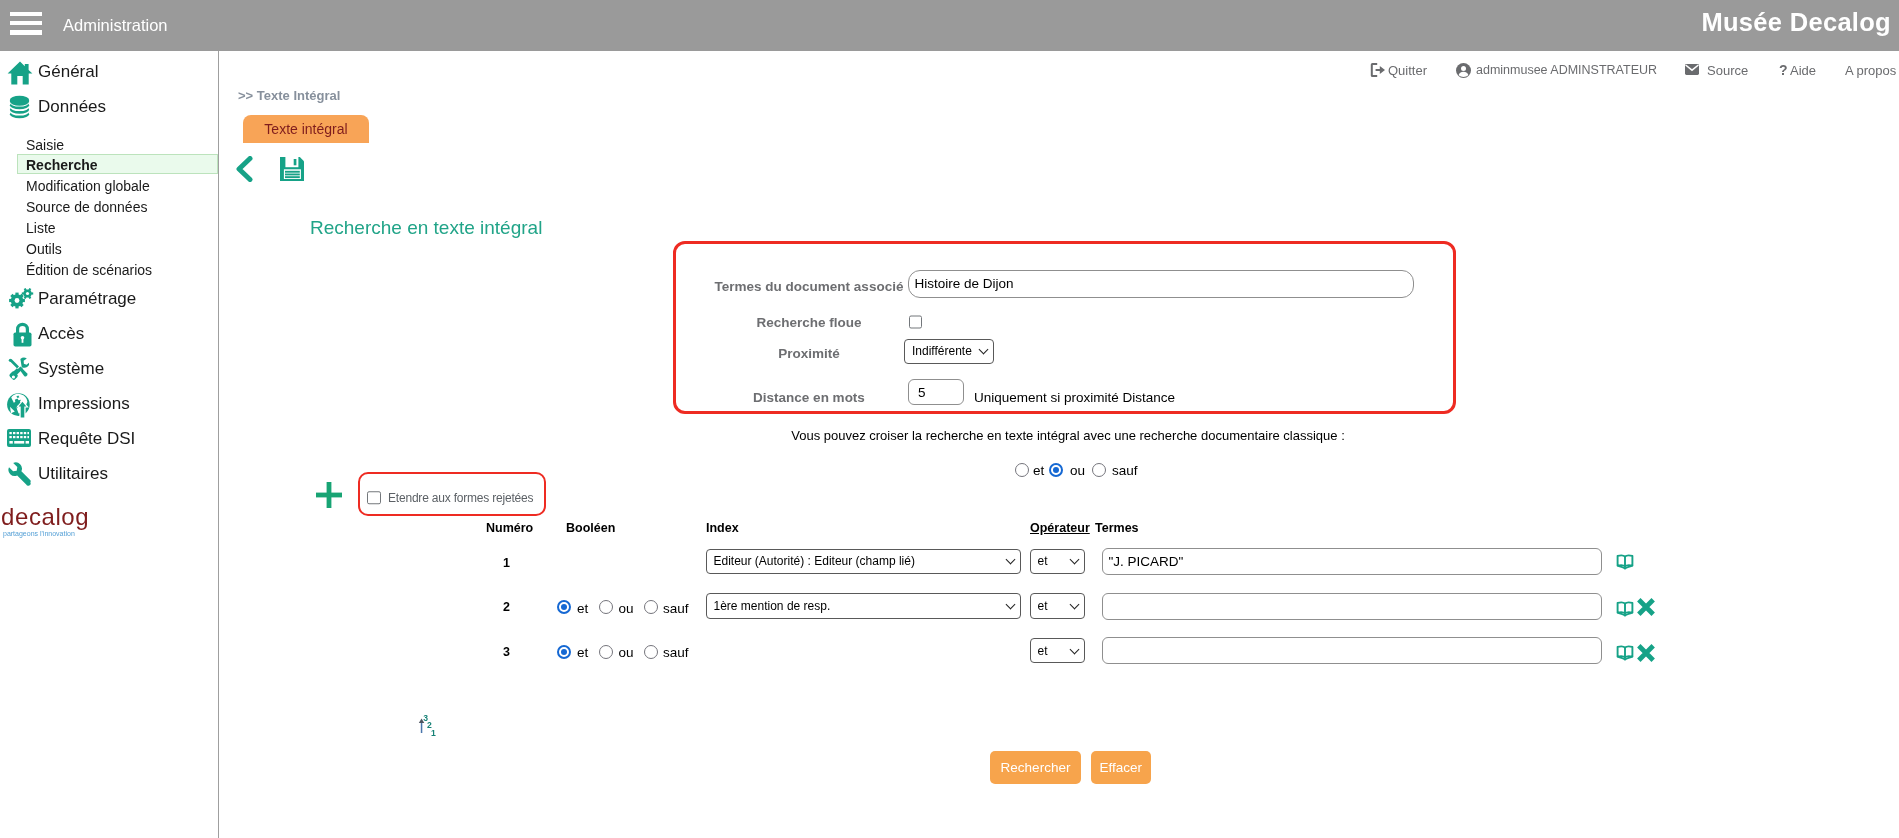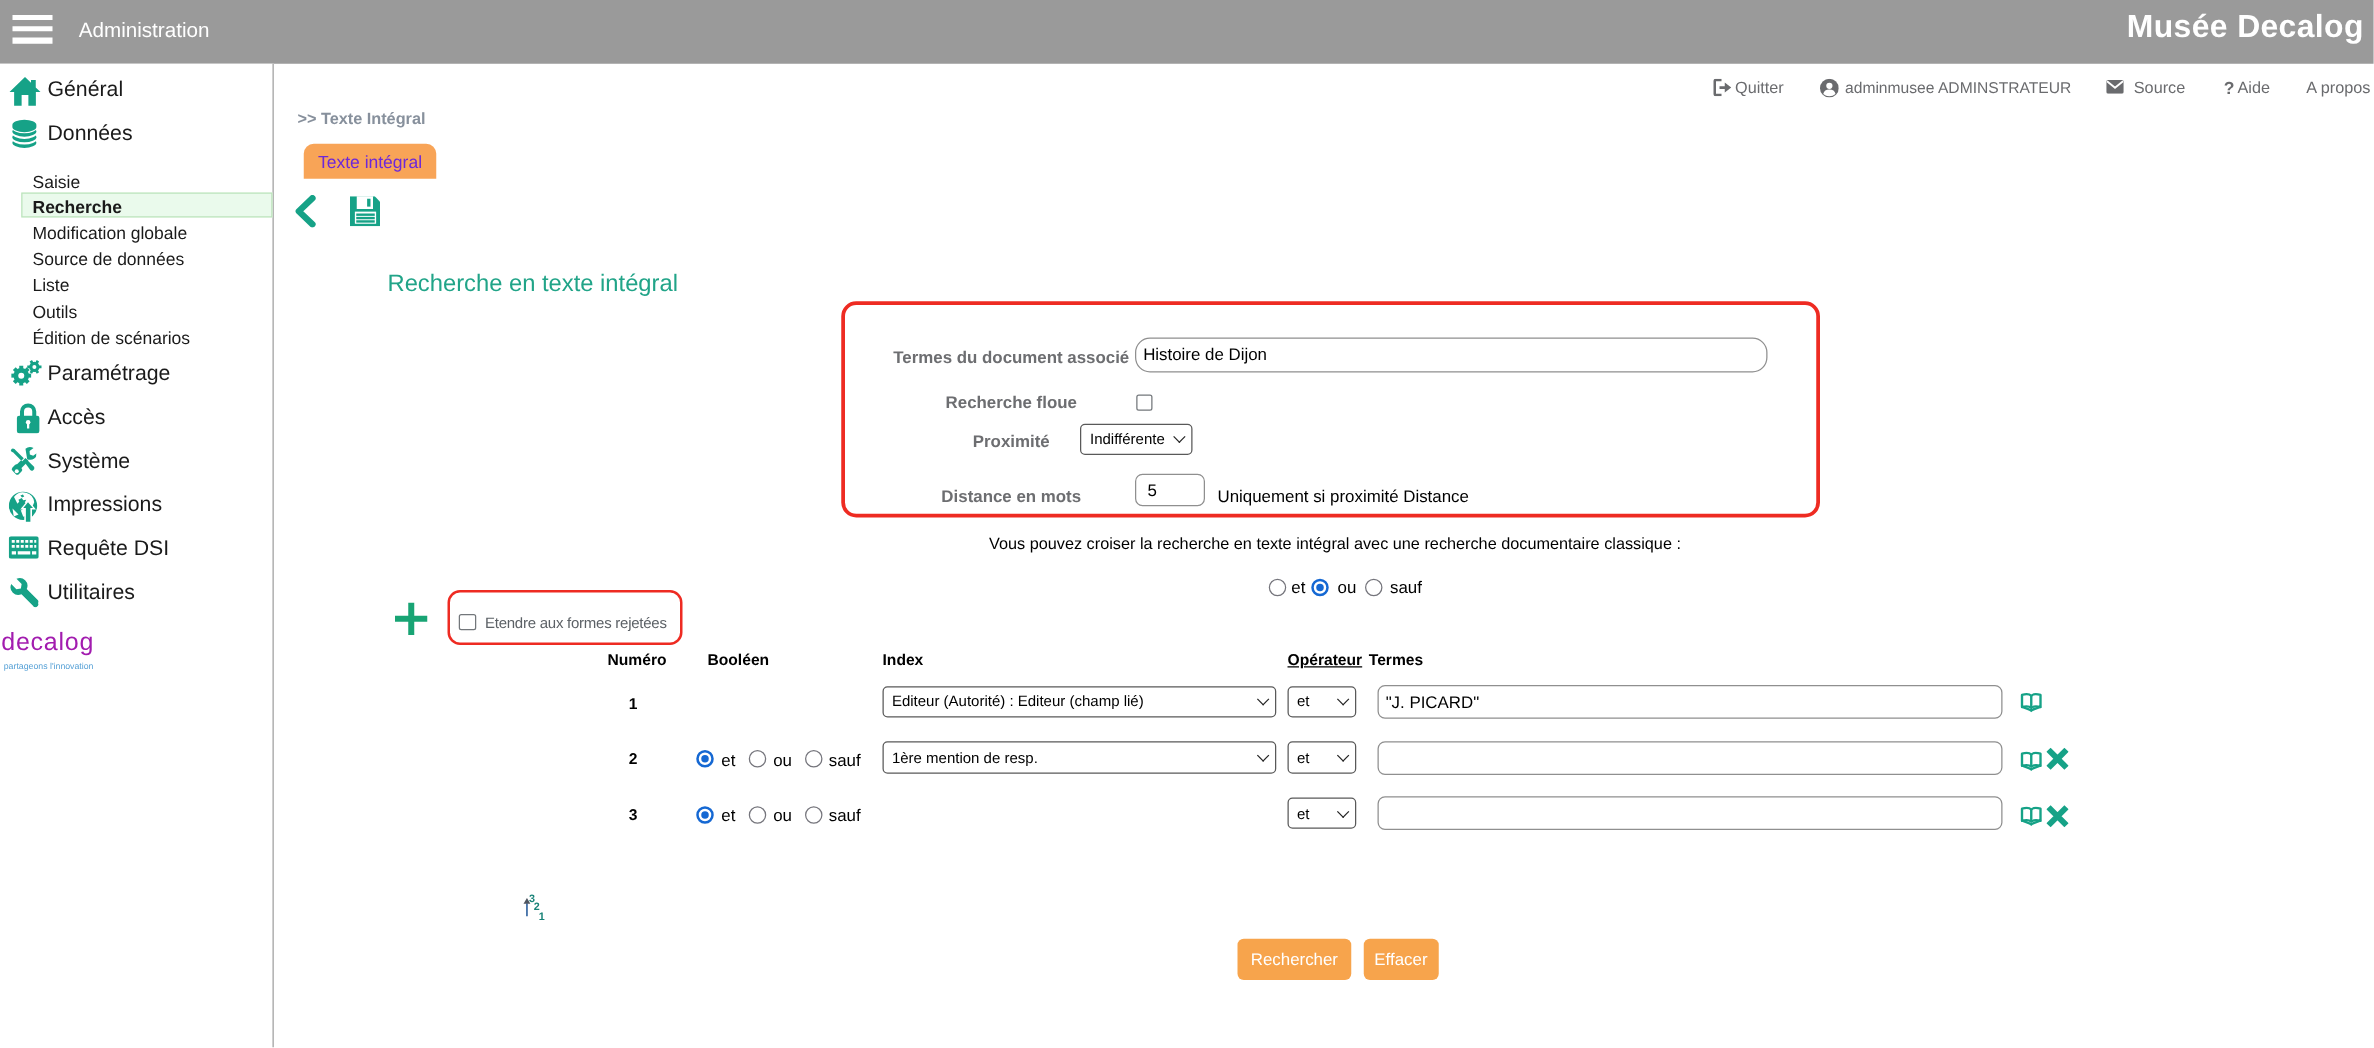--- a/index.html
+++ b/index.html
@@ -175,47 +175,47 @@
           <rect x="18.6" y="12" width="3.4" height="2.6"></rect>
       </g>
     </svg>
     <div class="mitem" style="top:438.5px;">Requête DSI</div>
 
     <svg class="abs" style="left:8px; top:462px;" width="24" height="24" viewBox="0 0 24 24">
       <path d="M13.4 9.2 A6.2 6.2 0 0 0 5.2 1 L9.3 5.1 L8.7 8.7 L5.1 9.3 L1 5.2 A6.2 6.2 0 0 0 9.2 13.4 L18.2 22.4 A2.2 2.2 0 0 0 22.4 20.4 A2.2 2.2 0 0 0 22.4 18.2 L13.4 9.2 Z" fill="#16a287"></path>
     </svg>
     <div class="mitem" style="top:473.5px;">Utilitaires</div>
 
-    <div class="abs" style="left:1px; top:503px; font-size:20px; color:#a21caf; letter-spacing:0.6px;">decalog</div>
+    <div class="abs" style="left:1px; top:503px; font-size:24px; color:#7f1d1d; letter-spacing:0.6px;">decalog</div>
     <div class="abs" style="left:3px; top:529.5px; font-size:7px; color:#55a0d6;">partageons l'innovation</div>
   </div>
 
   <div class="abs vc" style="left:238px; top:95px; font-size:13px; font-weight:bold; color:#87909c;">&gt;&gt; Texte Intégral</div>
-  <div class="abs" style="left:243px; top:115px; width:106px; height:28px; background:#f8a457; border-radius:8px 8px 0 0; color:#6d28d9; font-size:14px; display:flex; align-items:center; justify-content:center;">Texte intégral</div>
+  <div class="abs" style="left:243px; top:115px; width:126px; height:28px; background:#f8a457; border-radius:8px 8px 0 0; color:#7f1d1d; font-size:14px; display:flex; align-items:center; justify-content:center;">Texte intégral</div>
   <svg class="abs" style="left:236px; top:156px;" width="17" height="26" viewBox="0 0 17 26">
     <path d="M14 2.5 L3 13 L14 23.5" stroke="#16a287" stroke-width="5" fill="none" stroke-linecap="round" stroke-linejoin="round"></path>
   </svg>
   <svg class="abs" style="left:280px; top:157px;" width="24" height="24" viewBox="0 0 24 24">
     <path d="M0 0 H19.8 L24 4.3 V24 H0 Z" fill="#16a287"></path>
     <rect x="5.4" y="-0.5" width="13" height="10.7" fill="#fff"></rect>
     <rect x="13.7" y="2" width="2.7" height="6.3" fill="#16a287"></rect>
     <rect x="3.9" y="12.3" width="17" height="9.7" fill="#fff"></rect>
     <rect x="5" y="13.8" width="14.8" height="1.9" fill="#16a287"></rect>
     <rect x="5" y="16.5" width="14.8" height="1.9" fill="#16a287"></rect>
     <rect x="5" y="19.2" width="14.8" height="1.9" fill="#16a287"></rect>
   </svg>
   <div class="abs vc" style="left:310px; top:228px; font-size:19px; color:#21a488;">Recherche en texte intégral</div>
 
   <div class="abs" style="left:673px; top:240.5px; width:783px; height:173px; border:3px solid #ee2b22; border-radius:12px;"></div>
   <div class="flbl" style="top:286px;">Termes du document associé</div>
   <div class="tin" style="left:908px; top:270px; width:506px; height:27.7px;">Histoire de Dijon</div>
   <div class="flbl" style="top:322px;">Recherche floue</div>
   <div class="cb" style="left:909px; top:322px;"></div>
   <div class="flbl" style="top:352.5px;">Proximité</div>
-  <div class="sel" style="left:864px; top:338.5px; width:90px; height:25.5px;">Indifférente<span class="chev"></span></div>
+  <div class="sel" style="left:904px; top:338.5px; width:90px; height:25.5px;">Indifférente<span class="chev"></span></div>
   <div class="flbl" style="top:396.5px;">Distance en mots</div>
   <div class="tin" style="left:908px; top:379.3px; width:55.5px; height:25.7px; border-radius:6px; padding-left:9px; font-size:13.5px;">5</div>
   <div class="abs vc" style="left:974px; top:396.5px; font-size:13.5px; color:#000;">Uniquement si proximité Distance</div>
 
   <div class="abs vc" style="left:1068px; top:434.5px; font-size:13px; color:#000; transform:translate(-50%,-50%);">Vous pouvez croiser la recherche en texte intégral avec une recherche documentaire classique :</div>
   <span class="rad" style="left:1015px; top:469.5px;"></span>
   <div class="rlbl" style="left:1033px; top:470px;">et</div>
   <span class="rad on" style="left:1049px; top:469.5px;"></span>
   <div class="rlbl" style="left:1070px; top:470px;">ou</div>
   <span class="rad" style="left:1091.5px; top:469.5px;"></span>

